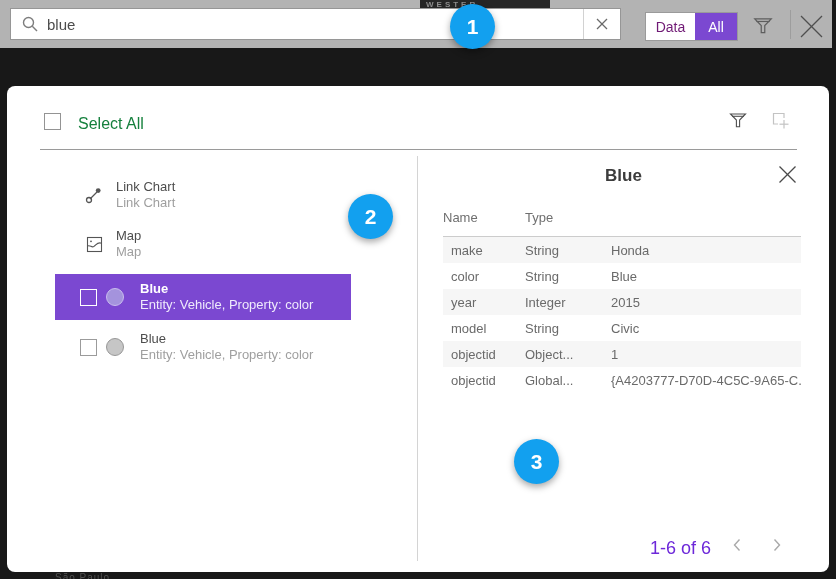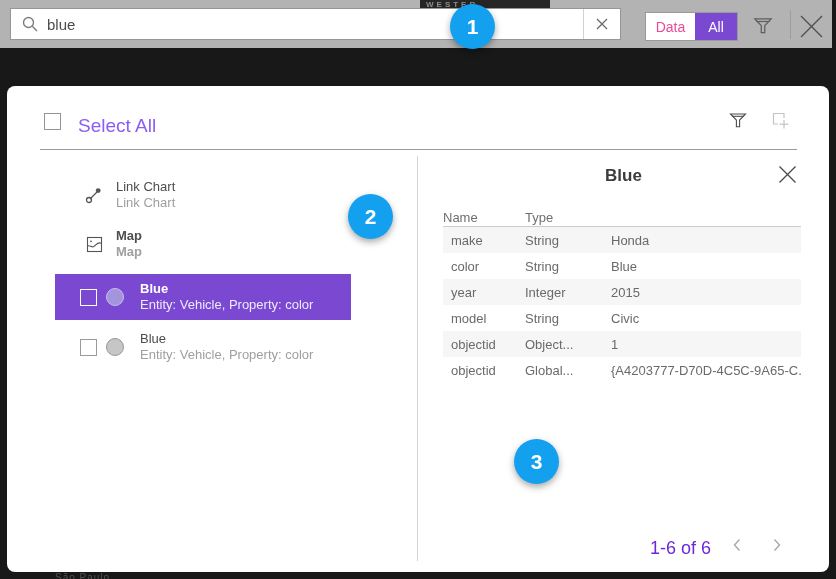--- a/index.html
+++ b/index.html
@@ -19,29 +19,29 @@
   
   .toolbar { position:absolute; left:0; top:0; width:832px; height:48px; background:#b3b3b3; }
   .wester-patch { position:absolute; left:420px; top:0; width:130px; height:8px; background:#262626; overflow:hidden; }
   .wester-patch span { display:block; padding-left:6px; font-size:8px; line-height:9px; font-weight:bold; letter-spacing:3px; color:#8d8d8d; }
   .search-box { position:absolute; left:10px; top:8px; width:611px; height:32px; background:#fff; border:1px solid #969696; display:flex; align-items:center; }
   .search-glyph { margin-left:11px; display:flex; }
   .search-input { flex:1; margin-left:9px; border:none; outline:none; font-size:15px; color:#4c4c4c; font-family:inherit; background:transparent; height:100%; }
   .search-clear { width:37px; height:100%; border-left:1px solid #d2d2d2; display:flex; align-items:center; justify-content:center; cursor:pointer; }
   .toggle { position:absolute; left:645px; top:12px; height:29px; display:flex; background:#fff; border:1px solid #9a9a9a; }
   .toggle-seg { display:flex; align-items:center; justify-content:center; font-size:14px; cursor:pointer; }
-  .toggle-data { width:49px; color:#ec4899; }
+  .toggle-data { width:49px; color:#701a75; }
   .toggle-all { width:42px; background:#7B48D1; color:#fff; }
   .tb-funnel { position:absolute; left:752px; top:14px; cursor:pointer; }
   .tb-divider { position:absolute; left:790px; top:10px; width:1px; height:29px; background:#9d9d9d; }
   .tb-close { position:absolute; left:799px; top:14px; cursor:pointer; }
   
   .panel { position:absolute; left:7px; top:86px; width:822px; height:486px; background:#fff; border-radius:8px; }
   .select-all-box { position:absolute; left:37px; top:27px; width:17px; height:17px; border:1px solid #949494; background:#fff; cursor:pointer; }
-  .select-all-label { position:absolute; left:71px; top:29px; font-size:19px; color:#8b5cf6; }
+  .select-all-label { position:absolute; left:71px; top:29px; font-size:16px; color:#15803d; }
   .hdr-funnel { position:absolute; left:721px; top:24px; cursor:pointer; }
   .hdr-add { position:absolute; left:763px; top:24px; cursor:pointer; }
   .hdr-divider { position:absolute; left:33px; right:32px; top:63px; height:1px; background:#9a9a9a; }
   .vdivider { position:absolute; left:410px; top:70px; bottom:11px; width:1px; background:#d4d4d4; }
   
   .list-item { position:absolute; display:flex; align-items:center; cursor:pointer; }
   .li-plain { left:78px; }
   .li-icon { width:18px; display:flex; justify-content:center; }
   .li-text { margin-left:13px; }
   .li-title { font-size:13px; color:#4d4d4d; line-height:16px; }
@@ -54,21 +54,21 @@
   .li-selected .checkbox { border-color:#fff; }
   .li-selected .entity-dot { background:#a493dd; border:1px solid #c9bdee; }
   .li-selected .li-title { color:#fff; font-weight:bold; }
   .li-selected .li-sub { color:#efeafc; }
   .li-unselected .entity-dot { background:#c6c6c6; border:1px solid #979797; }
   
   .detail { position:absolute; left:411px; top:64px; width:411px; height:422px; }
   .detail-title { position:absolute; top:16px; left:0; width:100%; text-align:center; font-size:17px; font-weight:600; color:#3c3c3c; }
   .detail-close { position:absolute; left:360px; top:15px; cursor:pointer; }
   .attr-table { position:absolute; left:25px; top:60px; width:358px; }
-  .t-head { display:flex; font-size:13px; color:#6f6f6f; padding-bottom:1px; border-bottom:1px solid #cccccc; }
+  .t-head { display:flex; font-size:13px; color:#6f6f6f; padding-bottom:11px; border-bottom:1px solid #cccccc; }
   .t-row { display:flex; align-items:center; height:26px; font-size:13px; color:#6a6a6a; white-space:nowrap; }
   .t-row:nth-child(even) { background:#f6f6f6; }
   .c-name { width:82px; flex:none; }
   .t-row .c-name { padding-left:8px; }
   .c-type { width:86px; flex:none; }
   .c-value { flex:1; overflow:hidden; }
   .pag-label { position:absolute; left:232px; top:388px; font-size:18px; color:#6d28d9; }
   .pag-prev { position:absolute; left:314px; top:388px; cursor:pointer; }
   .pag-next { position:absolute; left:354px; top:388px; cursor:pointer; }
   
@@ -149,21 +149,21 @@
             <line x1="5" y1="13" x2="12" y2="6" stroke="#555" stroke-width="1.3"></line>
             <circle cx="13.2" cy="4.6" r="2.4" fill="#555"></circle>
             <circle cx="4" cy="14" r="2.5" fill="none" stroke="#555" stroke-width="1.3"></circle>
           </svg>
       </span>
       <span class="li-text">
         <div class="li-title">Link Chart</div>
         <div class="li-sub">Link Chart</div>
       </span>
     </div>
-    <div class="list-item li-plain" style="top:142px;font-weight:bold;">
+    <div class="list-item li-plain" style="top:142px;">
       <span class="li-icon">
         <svg width="17" height="17" viewBox="0 0 17 17" fill="none" stroke="#555" stroke-width="1.1">
             <rect x="1.5" y="1.5" width="14" height="14"></rect>
             <path d="M1.5 10 C4.5 8.6 5.5 12.2 8 10.4 C10.5 8.6 11.5 5.8 15.5 7.2"></path>
             <circle cx="5" cy="5.3" r="0.9" fill="#555" stroke="none"></circle>
           </svg>
       </span>
       <span class="li-text">
         <div class="li-title">Map</div>
         <div class="li-sub">Map</div>

